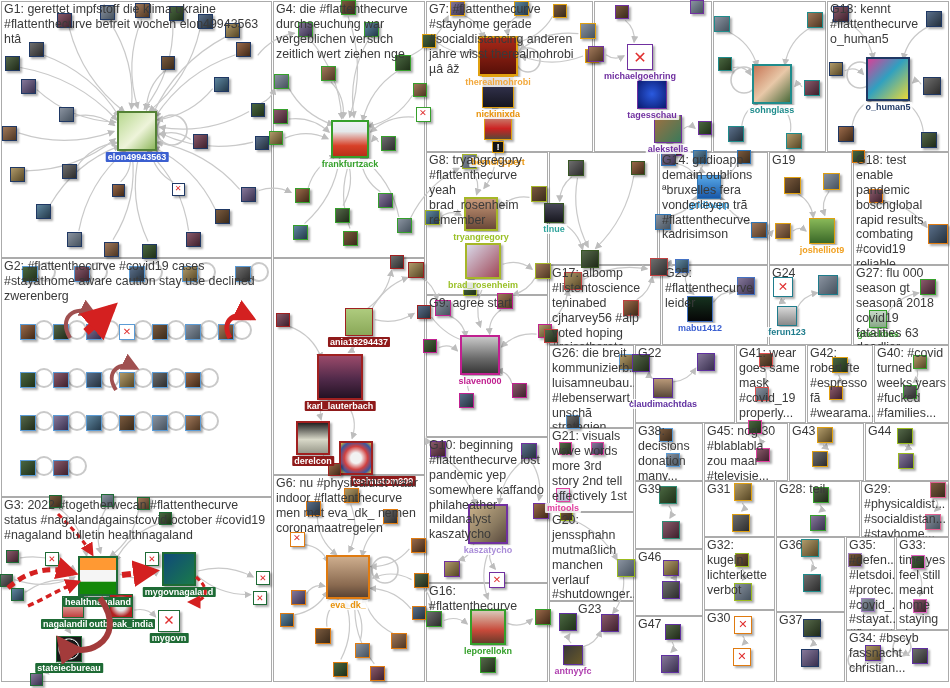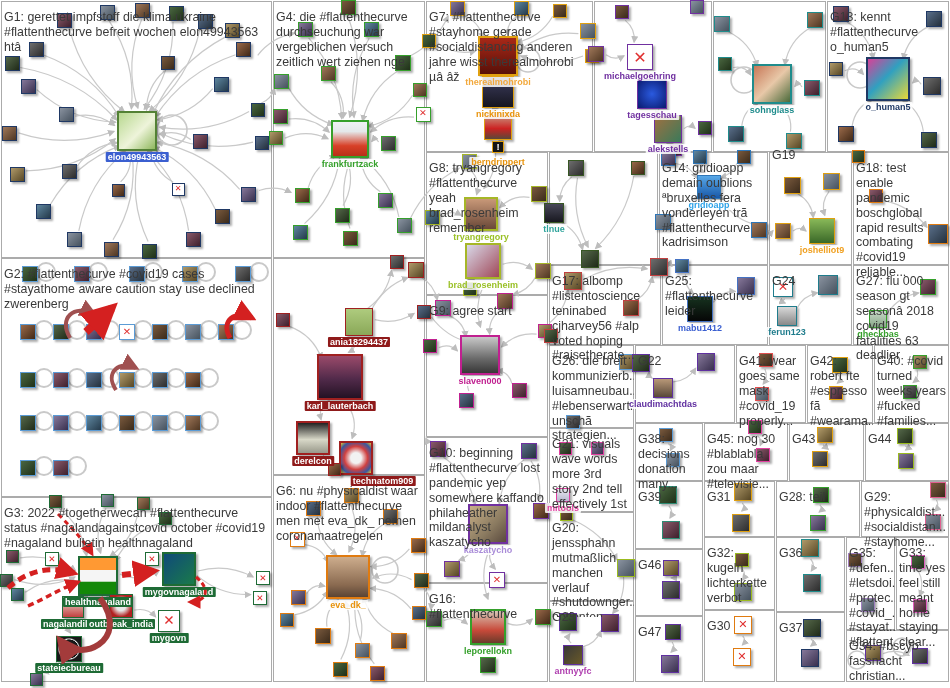--- a/index.html
+++ b/index.html
@@ -1,18 +1,18 @@
 <!DOCTYPE html>
 <html><head>
 <meta charset="utf-8">
 <style>
   html,body{margin:0;padding:0;background:#ffffff;font-family:"Liberation Sans",sans-serif;}
   #canvas{position:relative;overflow:hidden;background:#fff;}
   .gbox{position:absolute;border:1px solid #ababab;background:#fff;box-sizing:border-box;}
-  .gtitle{position:absolute;z-index:6;font-size:12.4px;line-height:1.2;color:#3a3a3a;padding:9px 3px;pointer-events:none;overflow:hidden;}
+  .gtitle{position:absolute;z-index:6;font-size:12.4px;line-height:1.2;color:#3a3a3a;padding:1px 3px;pointer-events:none;overflow:hidden;}
   .node{position:absolute;z-index:2;box-sizing:border-box;border:2px solid #444;box-shadow:2px 2px 2px rgba(0,0,0,0.32);display:flex;align-items:center;justify-content:center;background:#9a9a9a;}
   .node.xnode{background:#ffffff;}
   .node .glyph{font-weight:700;line-height:1;display:block;}
   .nlabel{position:absolute;z-index:3;font-size:9px;font-weight:600;white-space:nowrap;transform:translateX(-50%);padding:0 2px;border-radius:1px;pointer-events:none;}
   svg.layer{position:absolute;left:0;top:0;z-index:1;}
   svg.layer.arrows{z-index:5;}
 </style>
 </head>
 <body>
 
@@ -530,21 +530,21 @@
     <div class="node" style="left: 737px; top: 150px; width: 14px; height: 14px; border-color: rgb(46, 117, 182); border-width: 1.5px; background: linear-gradient(135deg, rgb(122, 90, 62) 0%, rgb(58, 42, 26) 100%);"></div>
     <div class="node" style="left: 655px; top: 214px; width: 16px; height: 16px; border-color: rgb(46, 117, 182); border-width: 1.5px; background: linear-gradient(135deg, rgb(138, 147, 160) 0%, rgb(70, 82, 94) 100%);"></div>
     <div class="node" style="left: 751px; top: 222px; width: 16px; height: 16px; border-color: rgb(46, 117, 182); border-width: 1.5px; background: linear-gradient(135deg, rgb(160, 120, 90) 0%, rgb(78, 54, 34) 100%);"></div>
     <div class="gtitle" style="left: 659px; top: 152px; width: 103px; max-height: 111px;">G14: gridioapp demain oublions ªbruxelles fera vonderleyen trã #flattenthecurve kadrisimson</div>
     <div class="gbox" style="left: 769px; top: 152px; width: 83px; height: 113px;"></div>
     <div class="node" style="left: 783.5px; top: 176.5px; width: 17px; height: 17px; border-color: rgb(224, 160, 16); border-width: 1.5px; background: linear-gradient(135deg, rgb(122, 90, 62) 0%, rgb(58, 42, 26) 100%);"></div>
     <div class="node" style="left: 822.5px; top: 172.5px; width: 17px; height: 17px; border-color: rgb(224, 160, 16); border-width: 1.5px; background: linear-gradient(135deg, rgb(138, 147, 160) 0%, rgb(70, 82, 94) 100%);"></div>
     <div class="node" style="left: 775px; top: 223px; width: 16px; height: 16px; border-color: rgb(224, 160, 16); border-width: 1.5px; background: linear-gradient(135deg, rgb(160, 120, 90) 0%, rgb(78, 54, 34) 100%);"></div>
     <div class="node" style="left: 809px; top: 218px; width: 26px; height: 26px; border-color: rgb(224, 160, 16); border-width: 1.5px; background: linear-gradient(rgb(136, 184, 88) 0%, rgb(58, 104, 40) 100%);"></div>
     <div class="nlabel" style="left: 822px; top: 245px; background: rgba(255, 255, 255, 0.85); color: rgb(240, 160, 32);">joshelliot9</div>
-    <div class="gtitle" style="left: 769px; top: 139px; width: 77px; max-height: 111px;">G19</div>
+    <div class="gtitle" style="left: 769px; top: 152px; width: 77px; max-height: 111px;">G19</div>
     <div class="gbox" style="left: 853px; top: 152px; width: 96px; height: 113px;"></div>
     <div class="node" style="left: 851.5px; top: 149.5px; width: 13px; height: 13px; border-color: rgb(224, 123, 16); border-width: 1.5px; background: linear-gradient(135deg, rgb(74, 103, 65) 0%, rgb(31, 48, 24) 100%);"></div>
     <div class="node" style="left: 869px; top: 189px; width: 14px; height: 14px; border-color: rgb(224, 123, 16); border-width: 1.5px; background: linear-gradient(135deg, rgb(138, 90, 107) 0%, rgb(62, 32, 44) 100%);"></div>
     <div class="node" style="left: 928px; top: 224px; width: 20px; height: 20px; border-color: rgb(224, 123, 16); border-width: 1.5px; background: linear-gradient(135deg, rgb(90, 111, 138) 0%, rgb(36, 48, 60) 100%);"></div>
     <div class="gtitle" style="left: 853px; top: 152px; width: 90px; max-height: 111px;">G18: test enable pandemic boschglobal rapid results combating #covid19 reliable...</div>
     <div class="gbox" style="left: 549px; top: 265px; width: 112px; height: 80px;"></div>
     <div class="node" style="left: 564px; top: 272px; width: 18px; height: 18px; border-color: rgb(192, 64, 64); border-width: 1.5px; background: linear-gradient(135deg, rgb(176, 154, 106) 0%, rgb(86, 70, 36) 100%);"></div>
     <div class="node" style="left: 650px; top: 258px; width: 18px; height: 18px; border-color: rgb(192, 64, 64); border-width: 1.5px; background: linear-gradient(135deg, rgb(110, 110, 110) 0%, rgb(44, 44, 44) 100%);"></div>
     <div class="node" style="left: 623px; top: 300px; width: 16px; height: 16px; border-color: rgb(192, 64, 64); border-width: 1.5px; background: linear-gradient(135deg, rgb(154, 106, 74) 0%, rgb(64, 40, 22) 100%);"></div>
     <div class="node" style="left: 544px; top: 329px; width: 14px; height: 14px; border-color: rgb(192, 64, 64); border-width: 1.5px; background: linear-gradient(135deg, rgb(85, 104, 74) 0%, rgb(31, 42, 24) 100%);"></div>
@@ -630,21 +630,21 @@
     <div class="gtitle" style="left: 776px; top: 481px; width: 78px; max-height: 54px;">G28: teil</div>
     <div class="gbox" style="left: 861px; top: 481px; width: 88px; height: 56px;"></div>
     <div class="node" style="left: 930px; top: 482px; width: 16px; height: 16px; border-color: rgb(224, 96, 144); border-width: 1.5px; background: linear-gradient(135deg, rgb(122, 90, 62) 0%, rgb(58, 42, 26) 100%);"></div>
     <div class="node" style="left: 925px; top: 514px; width: 16px; height: 16px; border-color: rgb(224, 96, 144); border-width: 1.5px; background: linear-gradient(135deg, rgb(138, 147, 160) 0%, rgb(70, 82, 94) 100%);"></div>
     <div class="gtitle" style="left: 861px; top: 481px; width: 82px; max-height: 54px;">G29: #physicaldist... #socialdistan... #stayhome...</div>
     <div class="gbox" style="left: 549px; top: 601px; width: 85px; height: 81px;"></div>
     <div class="node" style="left: 559px; top: 613px; width: 18px; height: 18px; border-color: rgb(96, 48, 160); border-width: 1.5px; background: linear-gradient(135deg, rgb(74, 103, 65) 0%, rgb(31, 48, 24) 100%);"></div>
     <div class="node" style="left: 601px; top: 614px; width: 18px; height: 18px; border-color: rgb(96, 48, 160); border-width: 1.5px; background: linear-gradient(135deg, rgb(138, 90, 107) 0%, rgb(62, 32, 44) 100%);"></div>
     <div class="node" style="left: 563px; top: 645px; width: 20px; height: 20px; border-color: rgb(96, 48, 160); border-width: 1.5px; background: linear-gradient(135deg, rgb(56, 56, 56) 0%, rgb(106, 90, 40) 100%);"></div>
     <div class="nlabel" style="left: 573px; top: 666px; background: rgba(255, 255, 255, 0.85); color: rgb(176, 64, 176);">antnyyfc</div>
-    <div class="gtitle" style="left: 549px; top: 601px; width: 79px; max-height: 79px;">G23</div>
+    <div class="gtitle" style="left: 575px; top: 601px; width: 79px; max-height: 79px;">G23</div>
     <div class="gbox" style="left: 635px; top: 549px; width: 68px; height: 67px;"></div>
     <div class="node" style="left: 663px; top: 560px; width: 16px; height: 16px; border-color: rgb(96, 48, 160); border-width: 1.5px; background: linear-gradient(135deg, rgb(176, 154, 106) 0%, rgb(86, 70, 36) 100%);"></div>
     <div class="node" style="left: 662px; top: 581px; width: 18px; height: 18px; border-color: rgb(96, 48, 160); border-width: 1.5px; background: linear-gradient(135deg, rgb(110, 110, 110) 0%, rgb(44, 44, 44) 100%);"></div>
     <div class="gtitle" style="left: 635px; top: 549px; width: 62px; max-height: 65px;">G46</div>
     <div class="gbox" style="left: 635px; top: 616px; width: 68px; height: 66px;"></div>
     <div class="node" style="left: 665px; top: 624px; width: 16px; height: 16px; border-color: rgb(96, 48, 160); border-width: 1.5px; background: linear-gradient(135deg, rgb(85, 104, 74) 0%, rgb(31, 42, 24) 100%);"></div>
     <div class="node" style="left: 661px; top: 655px; width: 18px; height: 18px; border-color: rgb(96, 48, 160); border-width: 1.5px; background: linear-gradient(135deg, rgb(134, 120, 154) 0%, rgb(56, 47, 78) 100%);"></div>
     <div class="gtitle" style="left: 635px; top: 616px; width: 62px; max-height: 64px;">G47</div>
     <div class="gbox" style="left: 704px; top: 537px; width: 71px; height: 73px;"></div>
     <div class="node" style="left: 735px; top: 553px; width: 14px; height: 14px; border-color: rgb(155, 187, 31); border-width: 1.5px; background: linear-gradient(135deg, rgb(122, 90, 62) 0%, rgb(58, 42, 26) 100%);"></div>

